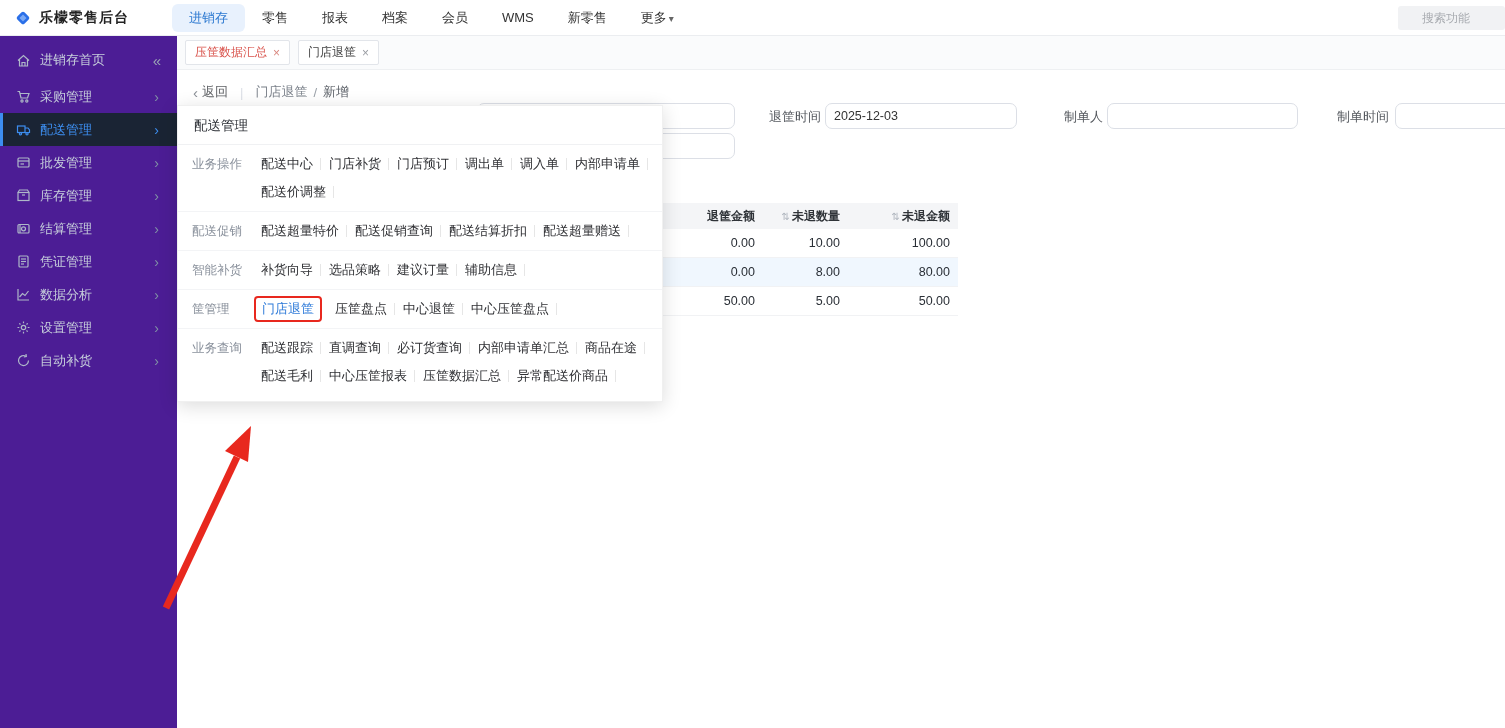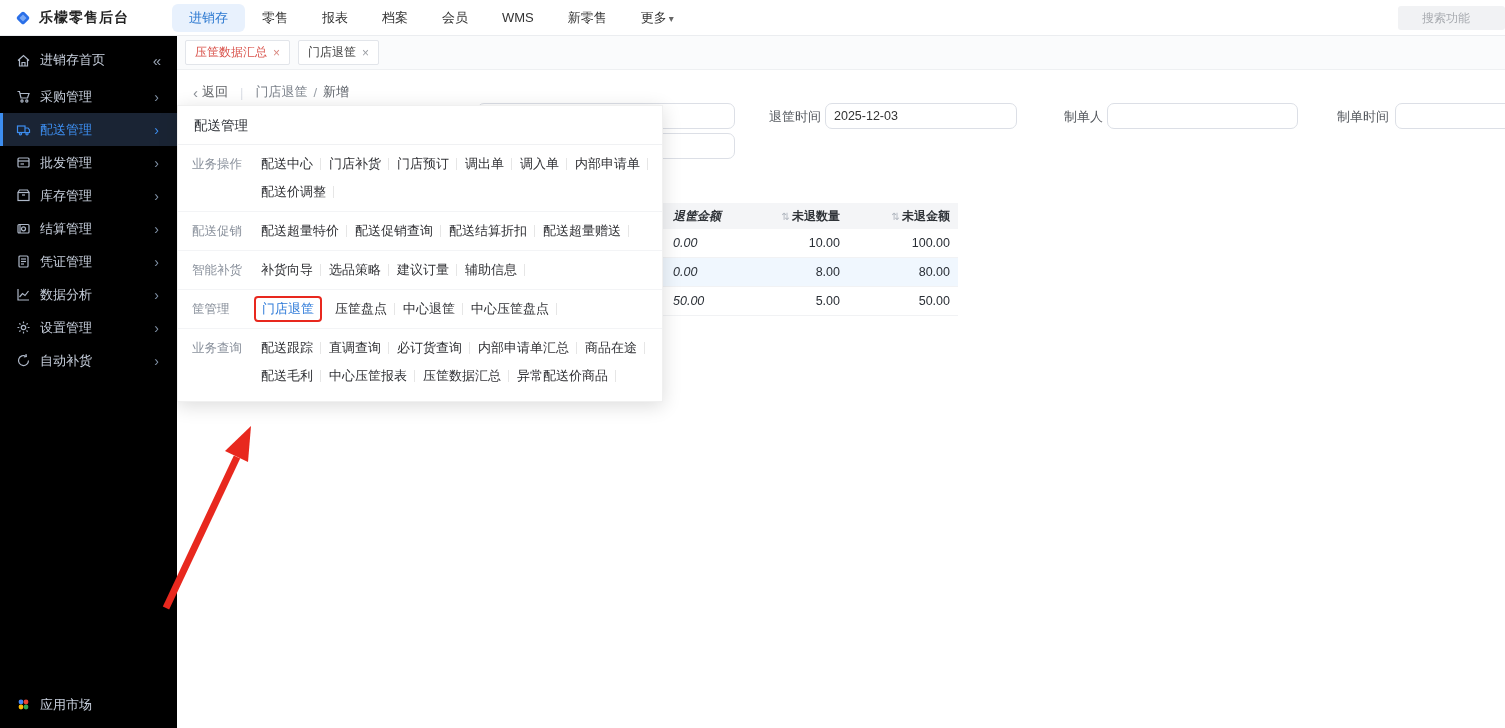--- a/index.html
+++ b/index.html
@@ -18,21 +18,21 @@
               cursor:pointer; border-radius:6px; white-space:nowrap; }
   .nav-item.active { background:#e8f1fd; color:#2e7ad1; }
   .nav-item .caret { font-size:10px; color:#666; margin-left:2px; }
   .search { margin-left:auto; width:107px; height:24px; background:#f1f2f4; border-radius:3px;
             display:flex; align-items:center; padding:0 19px; }
   .search input { border:0; outline:0; background:transparent; width:70px; font-size:12px;
                   color:#666; margin-left:5px; font-family:inherit; }
   .search input::placeholder { color:#a8abb0; }
 
   
-  .sidebar { position:absolute; top:36px; left:0; width:177px; height:692px; background:#000000;
+  .sidebar { position:absolute; top:36px; left:0; width:177px; height:692px; background:#4c1d95;
              z-index:4; overflow:hidden; }
   .side-item { height:33px; display:flex; align-items:center; padding-left:16px; color:#c6cedb;
                font-size:13px; cursor:pointer; position:relative; }
   .side-first { height:40px; margin-top:4px; }
   .side-icon { width:15px; height:15px; margin-right:9px; flex:0 0 15px; color:#aeb8c8; display:flex; }
   .side-label { flex:1; white-space:nowrap; }
   .side-chev { color:#8091a6; font-size:14px; margin-right:18px; }
   .side-collapse { color:#9aa5b5; font-size:15px; margin-right:16px; cursor:pointer; }
   .side-item.active { color:#3d8ef0; background:#1a2434; }
   .side-item.active::before { content:""; position:absolute; left:0; top:0; bottom:0; width:3px; background:#3d8ef0; }
@@ -63,21 +63,21 @@
   .f-label { position:absolute; font-size:13px; color:#53575d; text-align:right; white-space:nowrap; }
 
   
   .grid { position:absolute; left:16px; top:167px; width:765px; }
   .g-head { display:flex; height:26px; background:#f4f5f7; align-items:center; font-size:12px;
             font-weight:bold; color:#2f3338; }
   .g-row { display:flex; height:29px; align-items:center; font-size:12.5px; color:#2a2f36;
            border-bottom:1px solid #f1f2f4; cursor:pointer; }
   .g-row.alt { background:#f0f7fe; }
   .sp { flex:1; }
-  .c1 { width:90px; text-align:left; padding-right:8px;font-style:italic; }
+  .c1 { width:90px; text-align:right; padding-right:8px; }
   .c2 { width:85px; text-align:right; padding-right:8px; }
   .c3 { width:110px; text-align:right; padding-right:8px; }
   .sort { color:#aeb4bd; font-size:10px; margin-right:2px; font-weight:normal; }
 
   
   .menu { position:absolute; left:177px; top:105px; width:486px; background:#fff; z-index:10;
           box-shadow:0 4px 18px rgba(0,0,0,.14); border:1px solid #f0f0f0; padding-bottom:6px; }
   .menu-title { font-size:13.5px; color:#2d3036; padding:11px 16px 9px; border-bottom:1px solid #f0f1f3; }
   .m-sec { display:flex; padding:5px 0; border-bottom:1px solid #f3f4f6; }
   .m-sec:last-child { border-bottom:0; }
@@ -238,31 +238,20 @@
             <path d="M12.5 7.5 A5 5 0 1 1 10 3.2"></path>
             <polyline points="10,1 10.3,3.5 7.8,3.8"></polyline>
           </svg>
       </span>
       <span class="side-label">自动补货</span>
       <span class="side-chev">›</span>
     </div>
 
     <div class="side-bottom">
       <div class="side-item">
-        <span class="side-icon">
-          <svg viewBox="0 0 15 15">
-              <circle cx="5" cy="5" r="2.4" fill="#4285F4"></circle>
-              <circle cx="10" cy="5" r="2.4" fill="#EA4335"></circle>
-              <circle cx="5" cy="10" r="2.4" fill="#FBBC05"></circle>
-              <circle cx="10" cy="10" r="2.4" fill="#34A853"></circle>
-            </svg>
-        </span>
-        <span class="side-label">应用市场</span>
-      </div>
-      <div class="side-item">
         
         
       </div>
     </div>
   </div>
 
   <div class="main">
 
     <div class="tabbar">
       <div class="tab warn">

